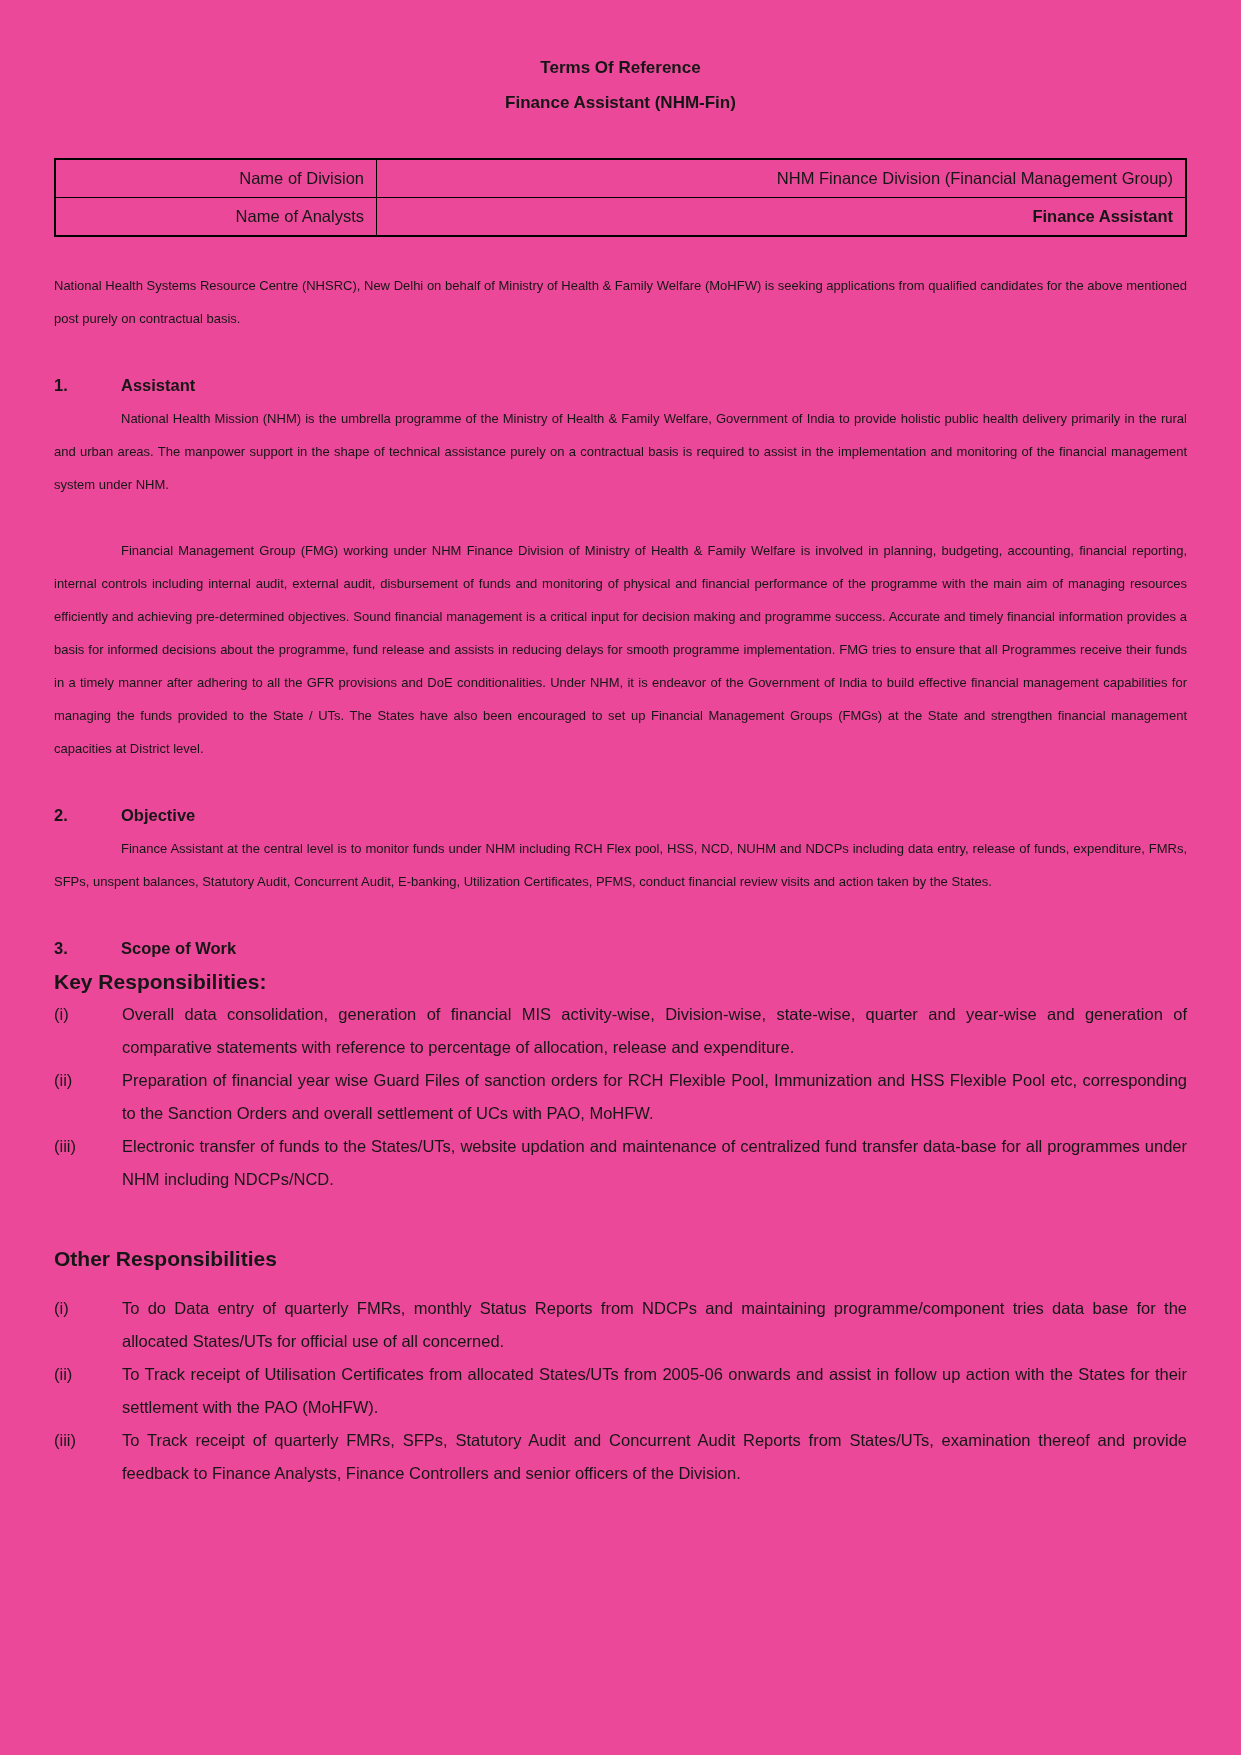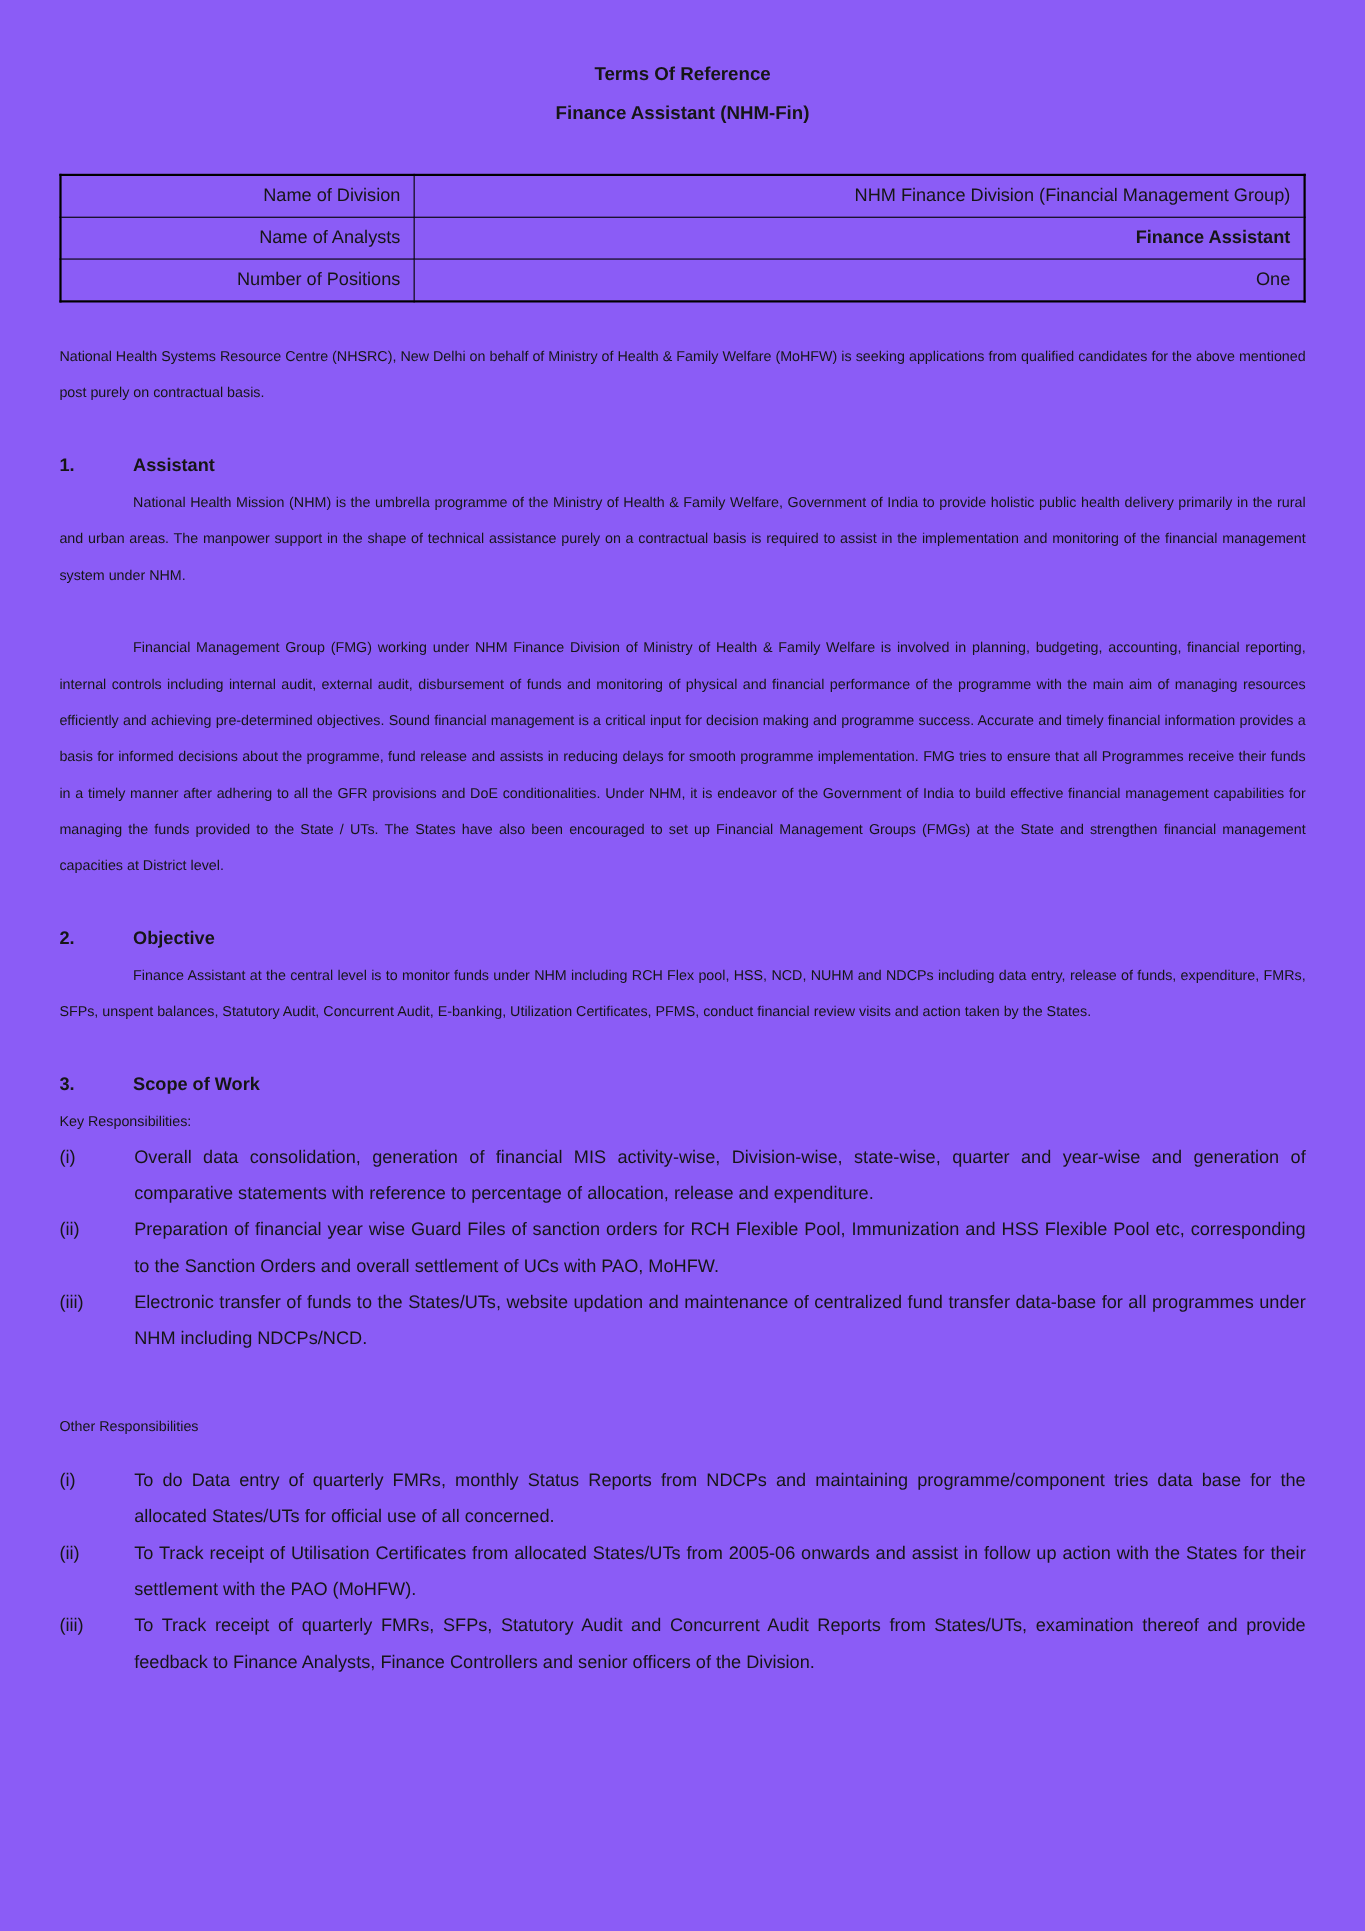--- a/index.html
+++ b/index.html
@@ -11,21 +11,21 @@
     width: 1241px;
     min-height: 1755px;
     font-family: "Liberation Sans", sans-serif;
     color: #161616;
   }
   .page {
     box-sizing: border-box;
     width: 1241px;
     min-height: 1755px;
     padding: 50px 54px 40px 54px;
-    background: #8b5cf6;
+    background: #ec4899;
   }
   .title-block {
     text-align: center;
     font-weight: bold;
     font-size: 17px;
     line-height: 35px;
   }
   .info-table {
     width: 100%;
     border-collapse: collapse;
@@ -55,22 +55,22 @@
   .para + .para { margin-top: 33px; }
   .sec-heading {
     display: flex;
     font-weight: bold;
     font-size: 16.5px;
     line-height: 33px;
     margin-top: 34px;
   }
   .sec-num { flex: 0 0 67px; }
   .sub-heading {
-    font-weight: normal;
-    font-size: 13px;
+    font-weight: bold;
+    font-size: 21px;
     line-height: 33px;
   }
   .sub-heading.spaced { margin-top: 46px; margin-bottom: 17px; }
   .list { margin: 0; }
   .list-item {
     display: flex;
     font-size: 16.5px;
     line-height: 33px;
   }
   .marker { flex: 0 0 68px; }
@@ -88,24 +88,20 @@
 
   <table class="info-table">
     <tbody>
       <tr>
         <td class="label-col">Name of Division</td>
         <td>NHM Finance Division (Financial Management Group)</td>
       </tr>
       <tr>
         <td class="label-col">Name of Analysts</td>
         <td class="bold">Finance Assistant</td>
-      </tr>
-      <tr>
-        <td class="label-col">Number of Positions</td>
-        <td>One</td>
       </tr>
     </tbody>
   </table>
 
   <p class="para intro-para">National Health Systems Resource Centre (NHSRC), New Delhi on behalf of Ministry of Health &amp; Family Welfare (MoHFW) is seeking applications from qualified candidates for the above mentioned post purely on contractual basis.</p>
 
   <div class="sec-heading">
     <span class="sec-num">1.</span>
     <span>Assistant</span>
   </div>

